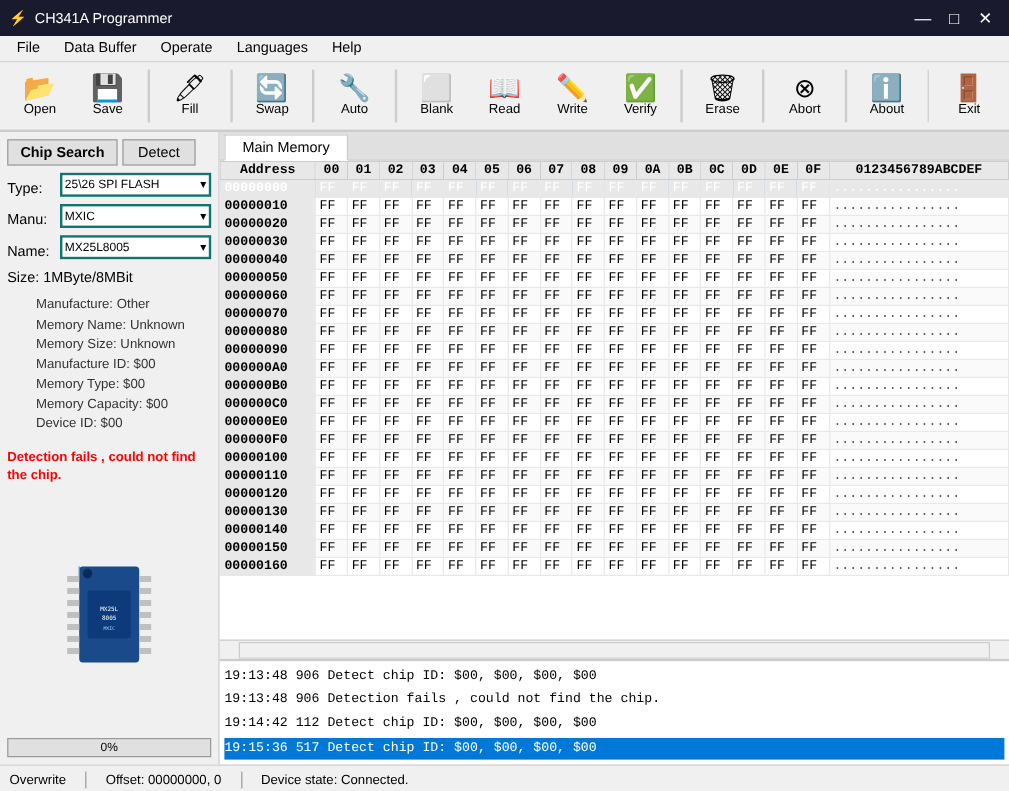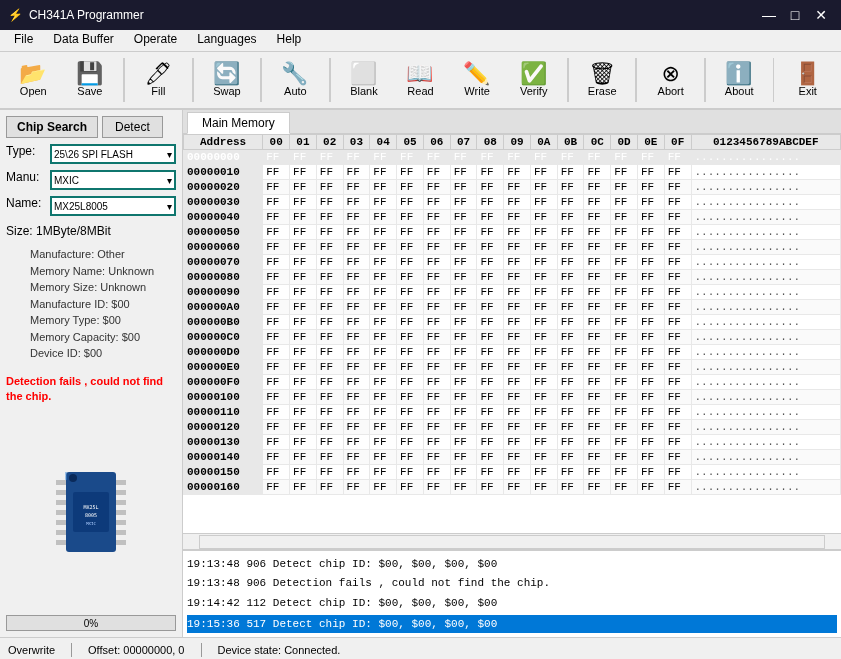--- a/index.html
+++ b/index.html
@@ -68,21 +68,21 @@
       width: 183px;
       background: #f0f0f0;
       border-right: 1px solid #ccc;
       padding: 6px;
       display: flex;
       flex-direction: column;
       gap: 4px;
     }
     .panel-row {
       display: flex;
-      align-items: flex-start;
+      align-items: flex-end;
       gap: 4px;
       margin-bottom: 2px;
     }
     .chip-search-btn {
       background: #e0e0e0;
       border: 1px solid #999;
       padding: 3px 10px;
       cursor: pointer;
       font-size: 12px;
       font-weight: bold;
@@ -715,40 +715,20 @@
               <td>FF</td>
               <td>FF</td>
               <td>FF</td>
               <td>FF</td>
               <td>FF</td>
               <td>FF</td>
               <td>FF</td>
               <td class="ascii-col">................</td>
             </tr>
             <tr class="hex-row">
-              <td class="addr-col">000000D0</td>
-              <td>FF</td>
-              <td>FF</td>
-              <td>FF</td>
-              <td>FF</td>
-              <td>FF</td>
-              <td>FF</td>
-              <td>FF</td>
-              <td>FF</td>
-              <td>FF</td>
-              <td>FF</td>
-              <td>FF</td>
-              <td>FF</td>
-              <td>FF</td>
-              <td>FF</td>
-              <td>FF</td>
-              <td>FF</td>
-              <td class="ascii-col">................</td>
-            </tr>
-            <tr class="hex-row">
               <td class="addr-col">000000E0</td>
               <td>FF</td>
               <td>FF</td>
               <td>FF</td>
               <td>FF</td>
               <td>FF</td>
               <td>FF</td>
               <td>FF</td>
               <td>FF</td>
               <td>FF</td>

